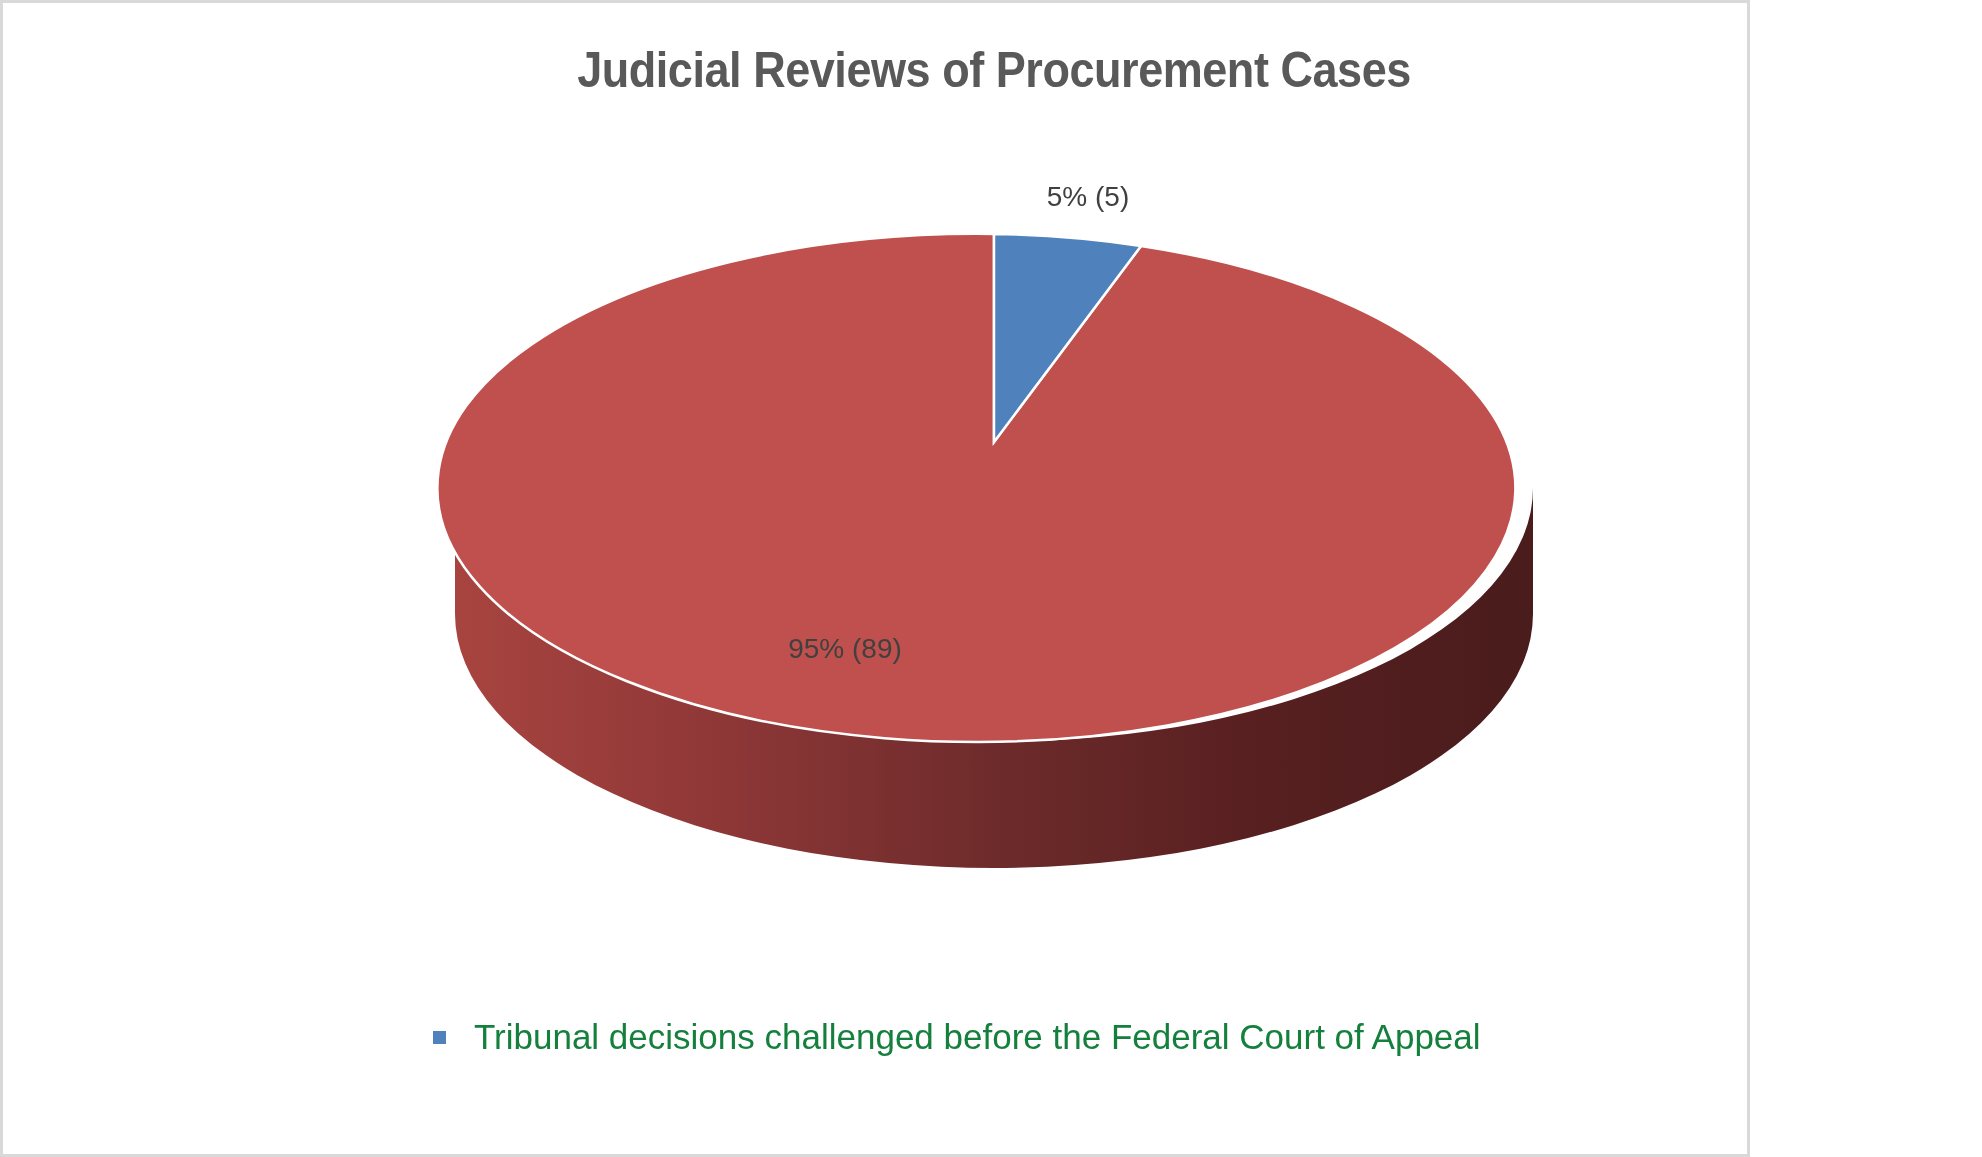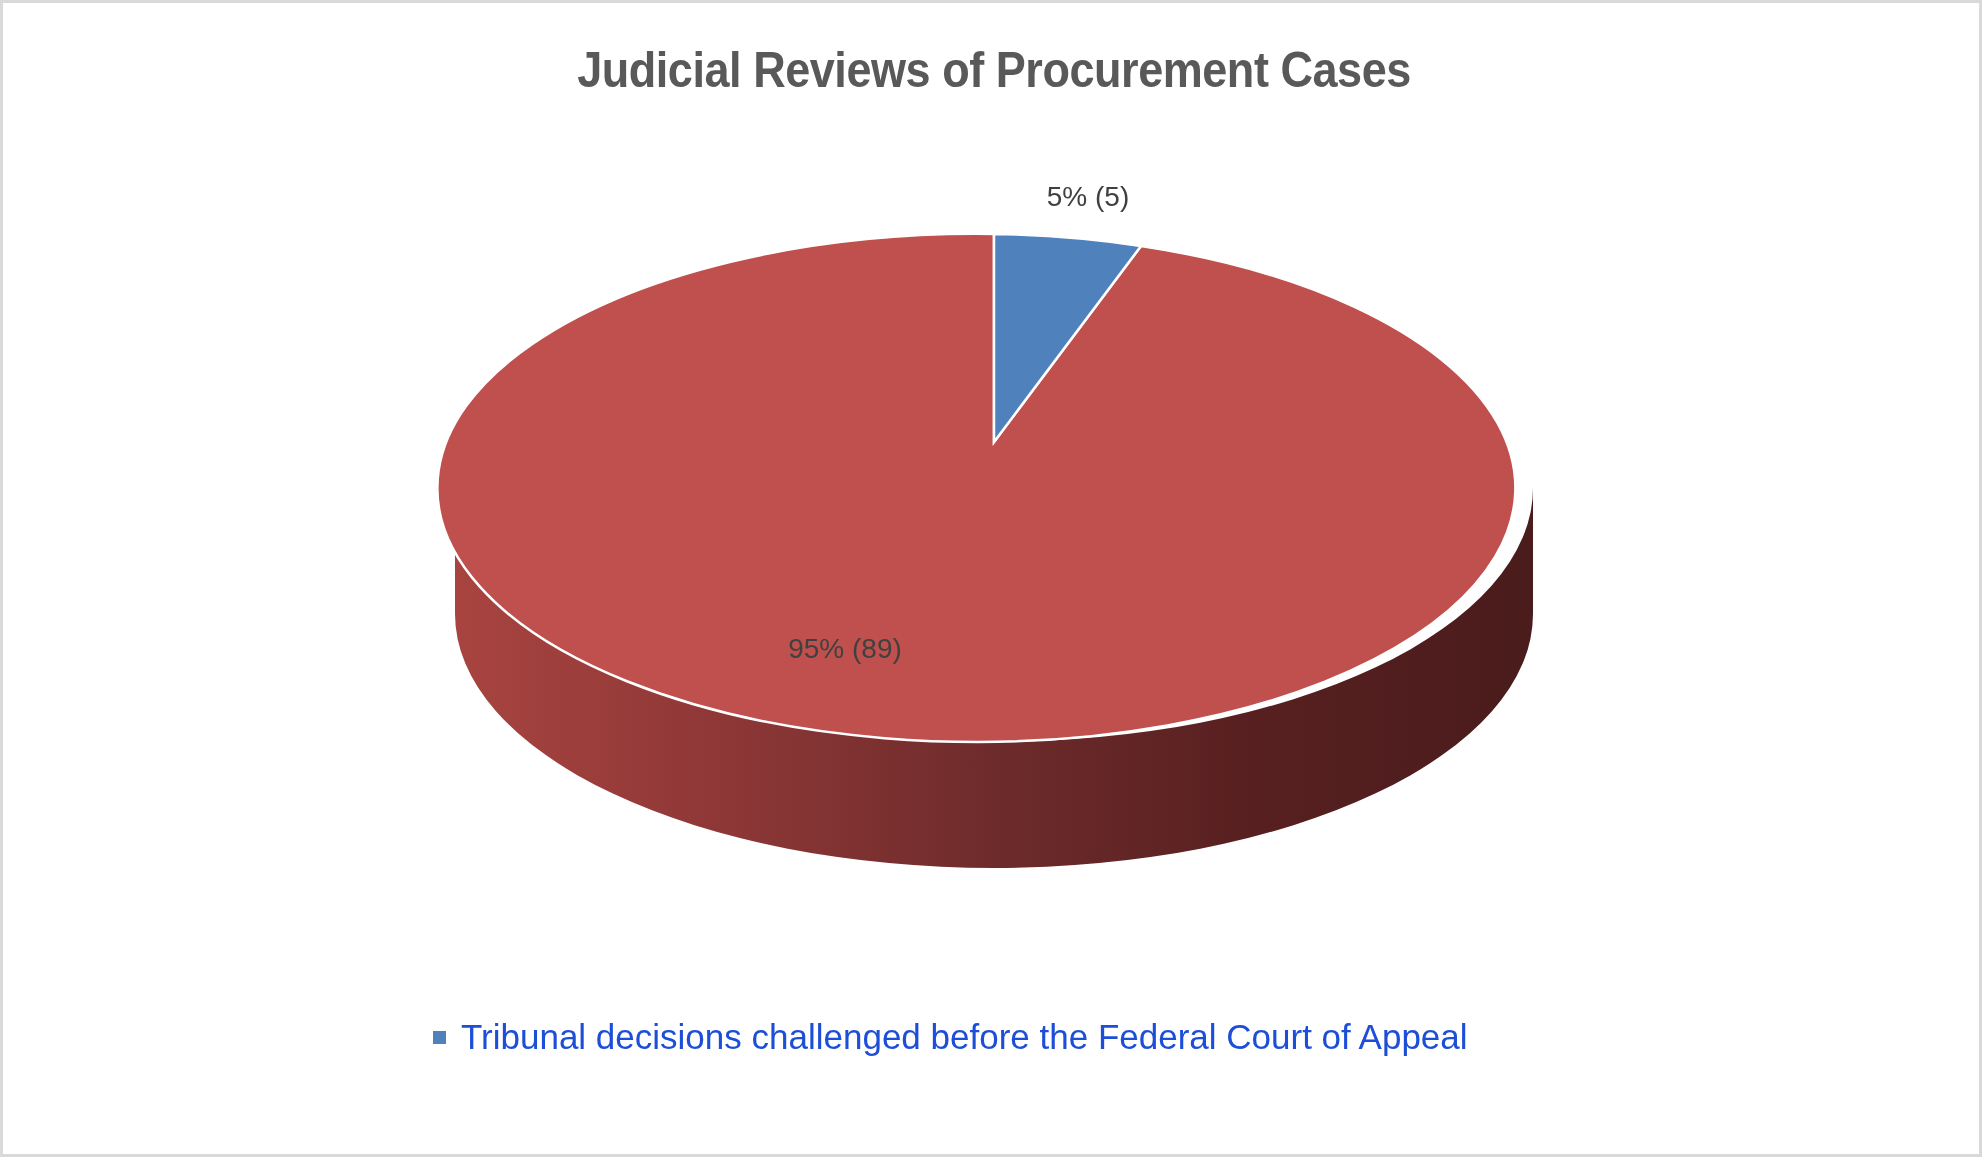--- a/index.html
+++ b/index.html
@@ -1,38 +1,39 @@
 <!DOCTYPE html>
 <html><head>
   <meta charset="utf-8">
   <style>
     html, body { margin: 0; padding: 0; background: #ffffff; }
     body { width: 1982px; height: 1157px; position: relative; overflow: hidden; }
     .frame {
-      position: absolute; left: 0; top: 0; width: 1982px; height: 1157px;
+      position: absolute; left: 0; top: 0; width: 1750px; height: 1157px;
       box-sizing: border-box; border: 3px solid #d9d9d9; background: #ffffff;
     }
     .title {
       position: absolute; left: 0; top: 38px; width: 1982px; text-align: center;
       font-family: "Liberation Sans", sans-serif; font-weight: bold;
       font-size: 50px; color: #595959; letter-spacing: -0.5px;
       transform: scaleX(0.9); transform-origin: center;
     }
     svg.pie { position: absolute; left: 0; top: 0; }
     .dlabel {
       position: absolute; font-family: "Liberation Sans", sans-serif;
       font-size: 28px; color: #404040; white-space: nowrap;
       transform: translateX(-50%);
     }
     .legend { position: absolute; left: 430px; top: 995px; }
     .legend-item { display: flex; align-items: center; height: 78px; }
     .legend-marker { width: 13px; height: 13px; margin-right: 15px; flex: 0 0 auto; }
     .legend-text {
-      font-family: "Liberation Sans", sans-serif; font-size: 35px; color: #1d4ed8;
+      font-family: "Liberation Sans", sans-serif; font-size: 35px; color: #15803d;
       white-space: nowrap;
+      margin-left: 13px;
     }
   </style>
 </head>
 <body>
 
 <div class="frame">
 
   <div class="title">Judicial Reviews of Procurement Cases</div>
 
   <svg class="pie" width="1982" height="1157">

